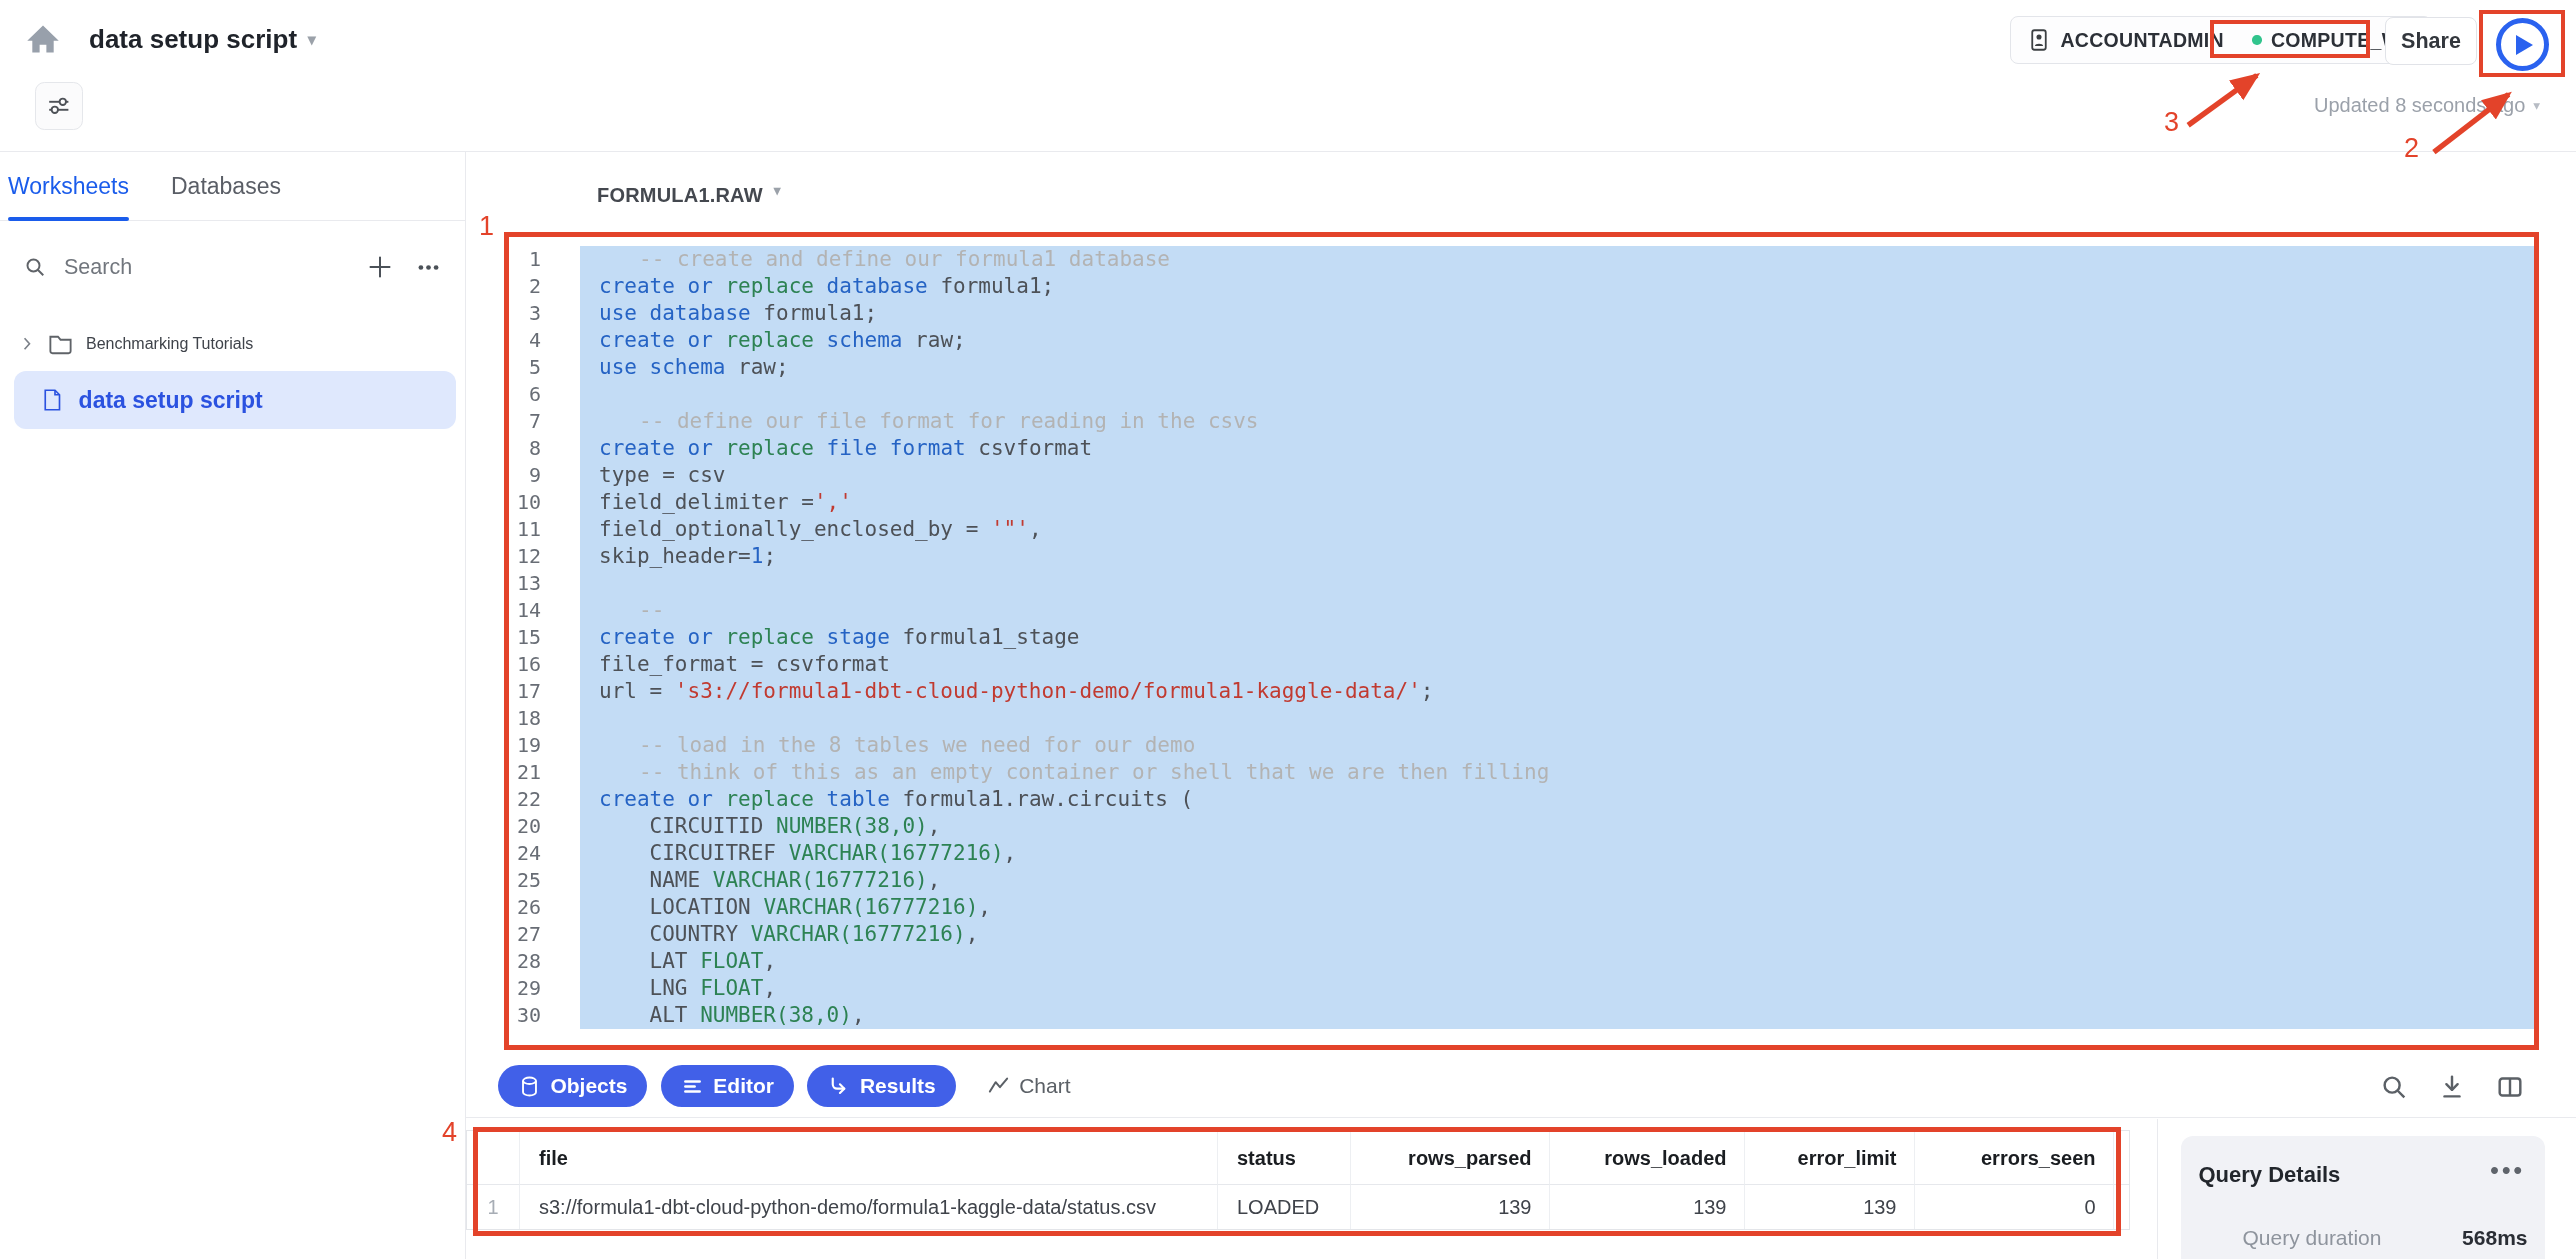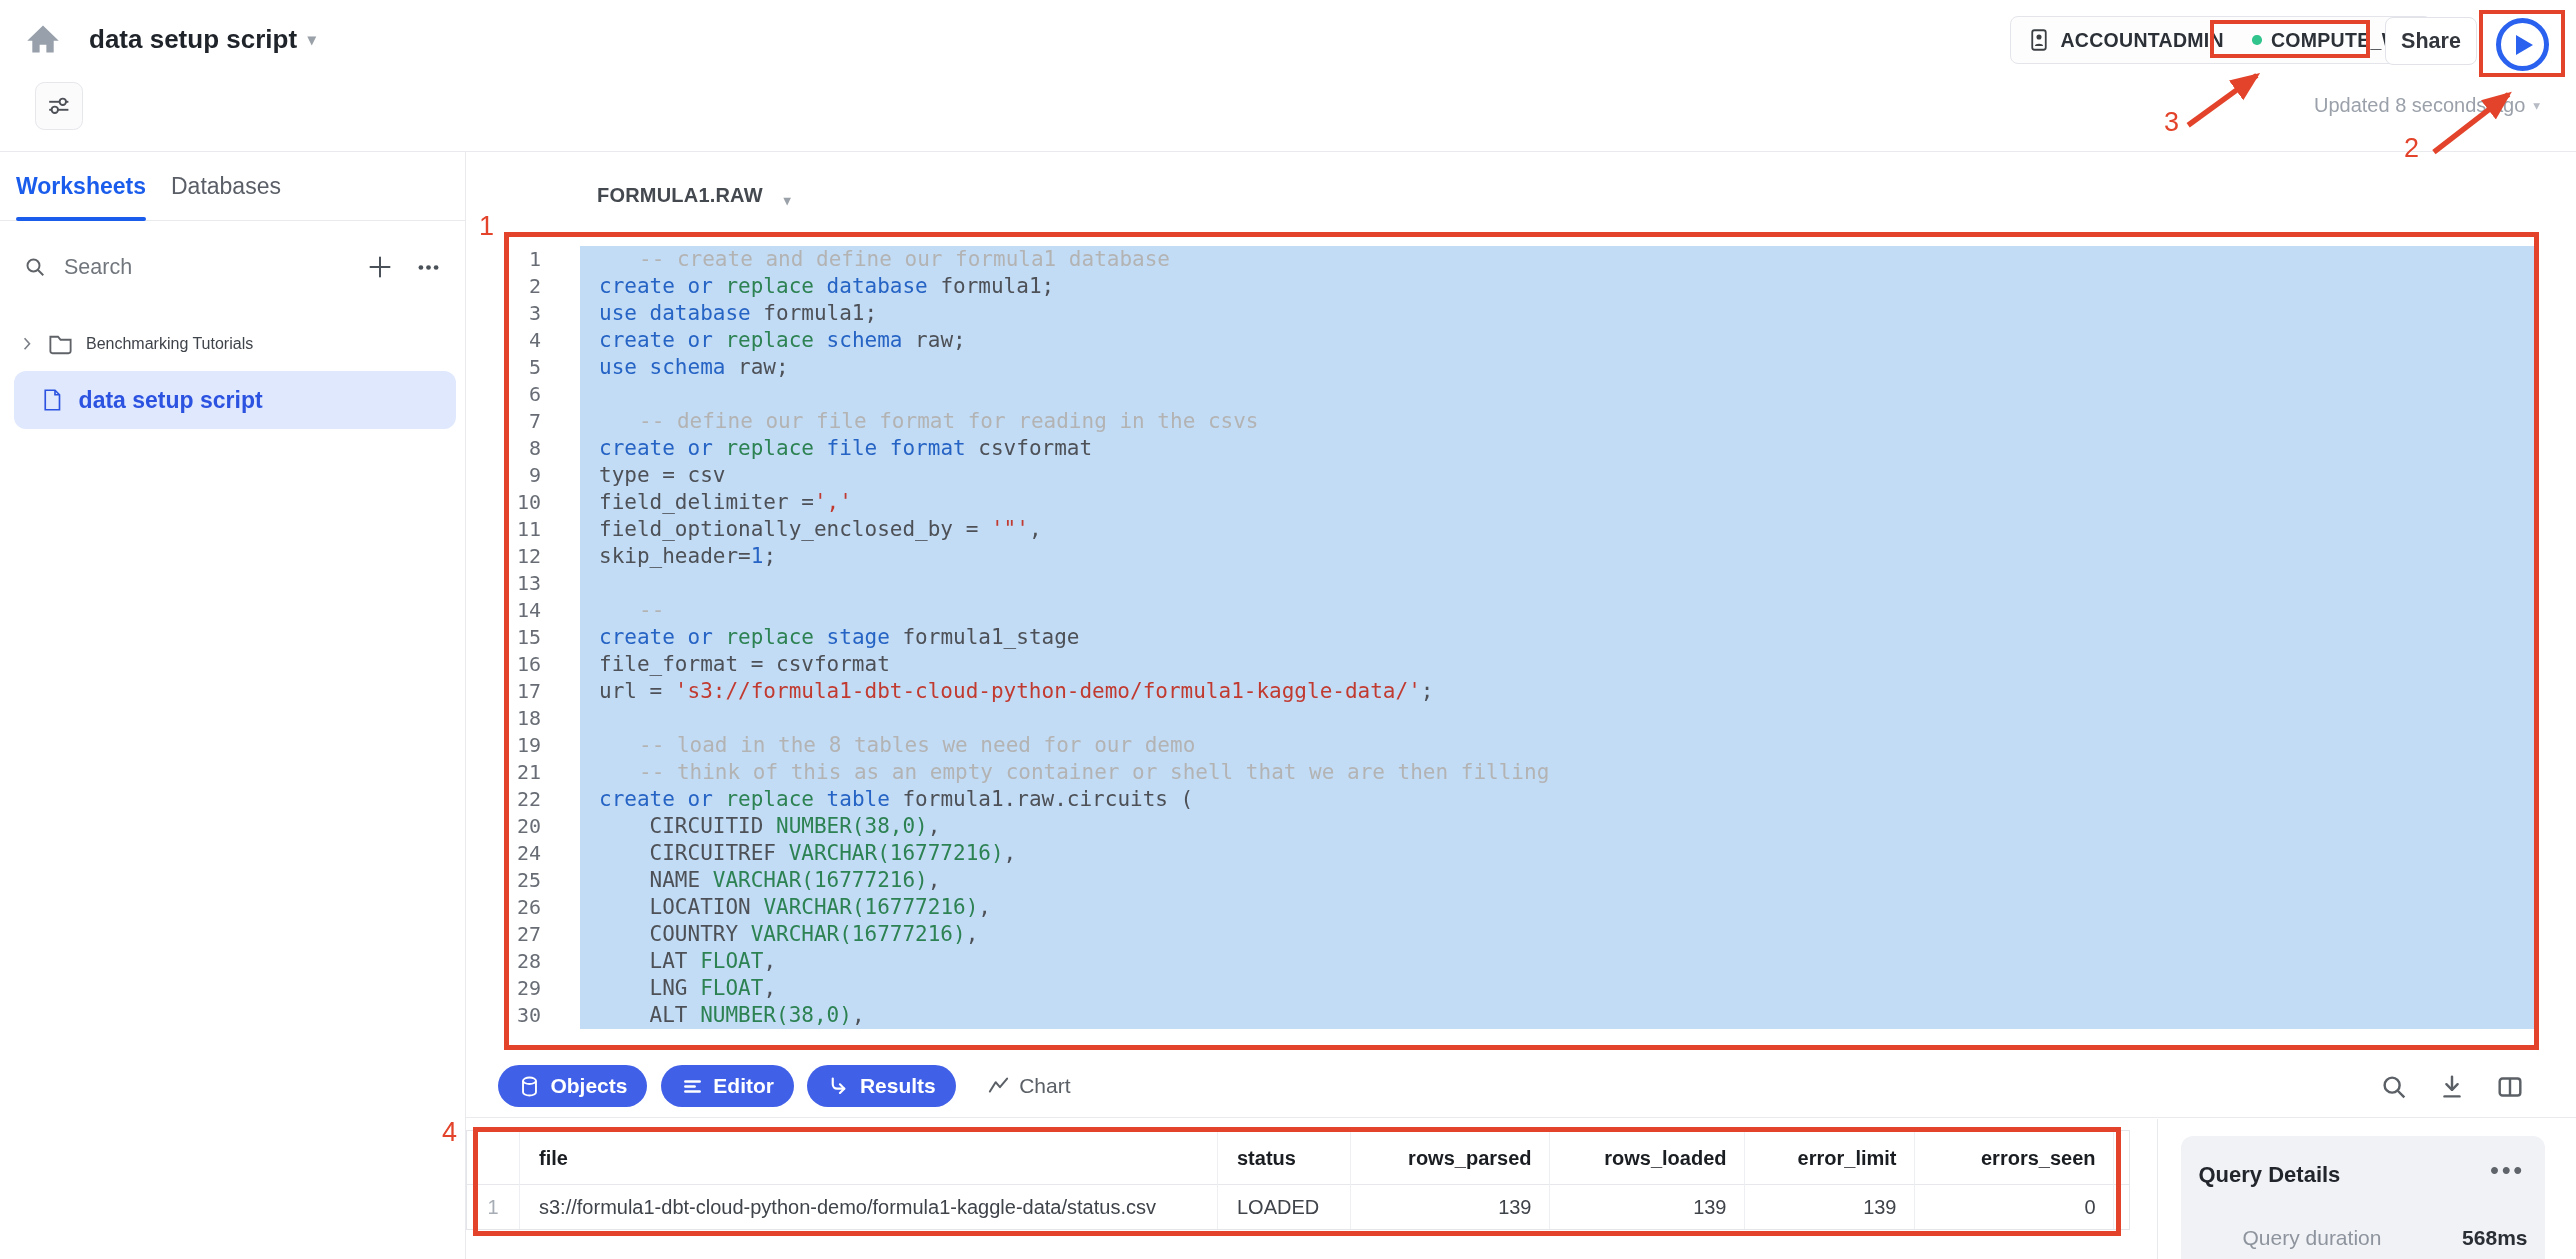--- a/index.html
+++ b/index.html
@@ -20,35 +20,35 @@
   .share-btn{position:absolute;left:2385px;top:17px;width:92px;height:48px;box-sizing:border-box;border:1.3px solid #e1e3e8;border-radius:8px;background:#fff;display:flex;align-items:center;justify-content:center;font-size:21.5px;font-weight:600;color:#33373d;cursor:pointer;}
   .run-btn{position:absolute;left:2496px;top:18px;width:53px;height:53px;border-radius:50%;border:5.4px solid var(--run-blue,#2a62ef);box-sizing:border-box;background:#fff;display:flex;align-items:center;justify-content:center;cursor:pointer;}
   .run-btn .tri{width:0;height:0;border-left:17.5px solid var(--run-blue,#2a62ef);border-top:10px solid transparent;border-bottom:10px solid transparent;margin-left:4px;}
   .updated{position:absolute;left:2314px;top:94px;display:flex;align-items:center;gap:8px;font-size:20px;color:#9ba1aa;cursor:pointer;}
   .updated .caret{font-size:13.5px;color:#b7bcc4;}
 
   
   .sidebar{position:absolute;left:0;top:152px;width:465px;bottom:0;background:#fff;border-right:1.3px solid #e9eaee;}
   .side-tabs{position:absolute;left:0;top:0;width:100%;height:69px;border-bottom:1.3px solid #e9eaee;box-sizing:border-box;}
   .tab{position:absolute;top:0;height:100%;display:flex;align-items:center;font-size:23px;cursor:pointer;}
-  .tab-ws{left:16px;color:var(--tab-blue,#1a5ceb);font-weight:700;}
+  .tab-ws{left:8px;color:var(--tab-blue,#1a5ceb);font-weight:400;}
   .tab-ws::after{content:"";position:absolute;left:0;right:0;bottom:-1.3px;height:4px;background:var(--tab-blue,#1a5ceb);border-radius:2px;}
   .tab-db{left:171px;color:#5a5e66;font-weight:500;}
   .side-search{position:absolute;left:0;top:86px;width:100%;height:58px;display:flex;align-items:center;padding:0 23px;box-sizing:border-box;}
   .side-search input{border:none;outline:none;font-size:21.5px;color:#5f6368;margin-left:15px;flex:1;min-width:0;font-family:inherit;background:transparent;}
   .side-search input::placeholder{color:#71767d;}
   .icon-btn{display:flex;align-items:center;justify-content:center;cursor:pointer;}
   .tree-folder{position:absolute;left:17.5px;top:170px;height:43px;display:flex;align-items:center;gap:12px;cursor:pointer;}
   .tree-folder .lbl{font-size:16px;color:#3f434a;}
   .tree-selected{position:absolute;left:14px;top:219px;width:442px;height:58px;background:var(--sidebar-selected-bg,#dfe8fd);border-radius:12px;display:flex;align-items:center;padding-left:25.6px;gap:15px;box-sizing:border-box;cursor:pointer;}
   .tree-selected .lbl{font-size:23px;font-weight:600;color:var(--sidebar-selected-text,#2b52e0);}
 
   
   .main{position:absolute;left:466px;top:152px;right:0;bottom:0;background:#fff;}
-  .ws-context{position:absolute;left:131px;top:32px;display:flex;align-items:flex-end;gap:21px;font-size:20px;font-weight:600;color:#44484f;letter-spacing:0.2px;cursor:pointer;}
+  .ws-context{position:absolute;left:131px;top:32px;display:flex;align-items:flex-start;gap:11px;font-size:20px;font-weight:600;color:#44484f;letter-spacing:0.2px;cursor:pointer;}
   .ws-context .caret{font-size:13.5px;}
 
   .editor{position:absolute;left:0;top:94px;width:2072px;}
   .line{display:flex;height:27px;align-items:center;}
   .ln{width:75px;text-align:right;font:20px/27px "DejaVu Sans Mono",monospace;color:#686d75;flex:none;}
   .ct{flex:1;margin-left:39px;height:100%;background:var(--selection-blue,#c3dcf5);white-space:pre;font:21px/27px "DejaVu Sans Mono",monospace;color:var(--syntax-plain,#4d5157);padding-left:19px;overflow:hidden;}
   .tk-k{color:var(--syntax-keyword,#2563c4);}
   .tk-g{color:var(--syntax-green,#2d8253);}
   .tk-s{color:var(--syntax-string,#c13a30);}
   .tk-c{color:var(--syntax-comment,#b3b3b3);margin-left:40px;}

